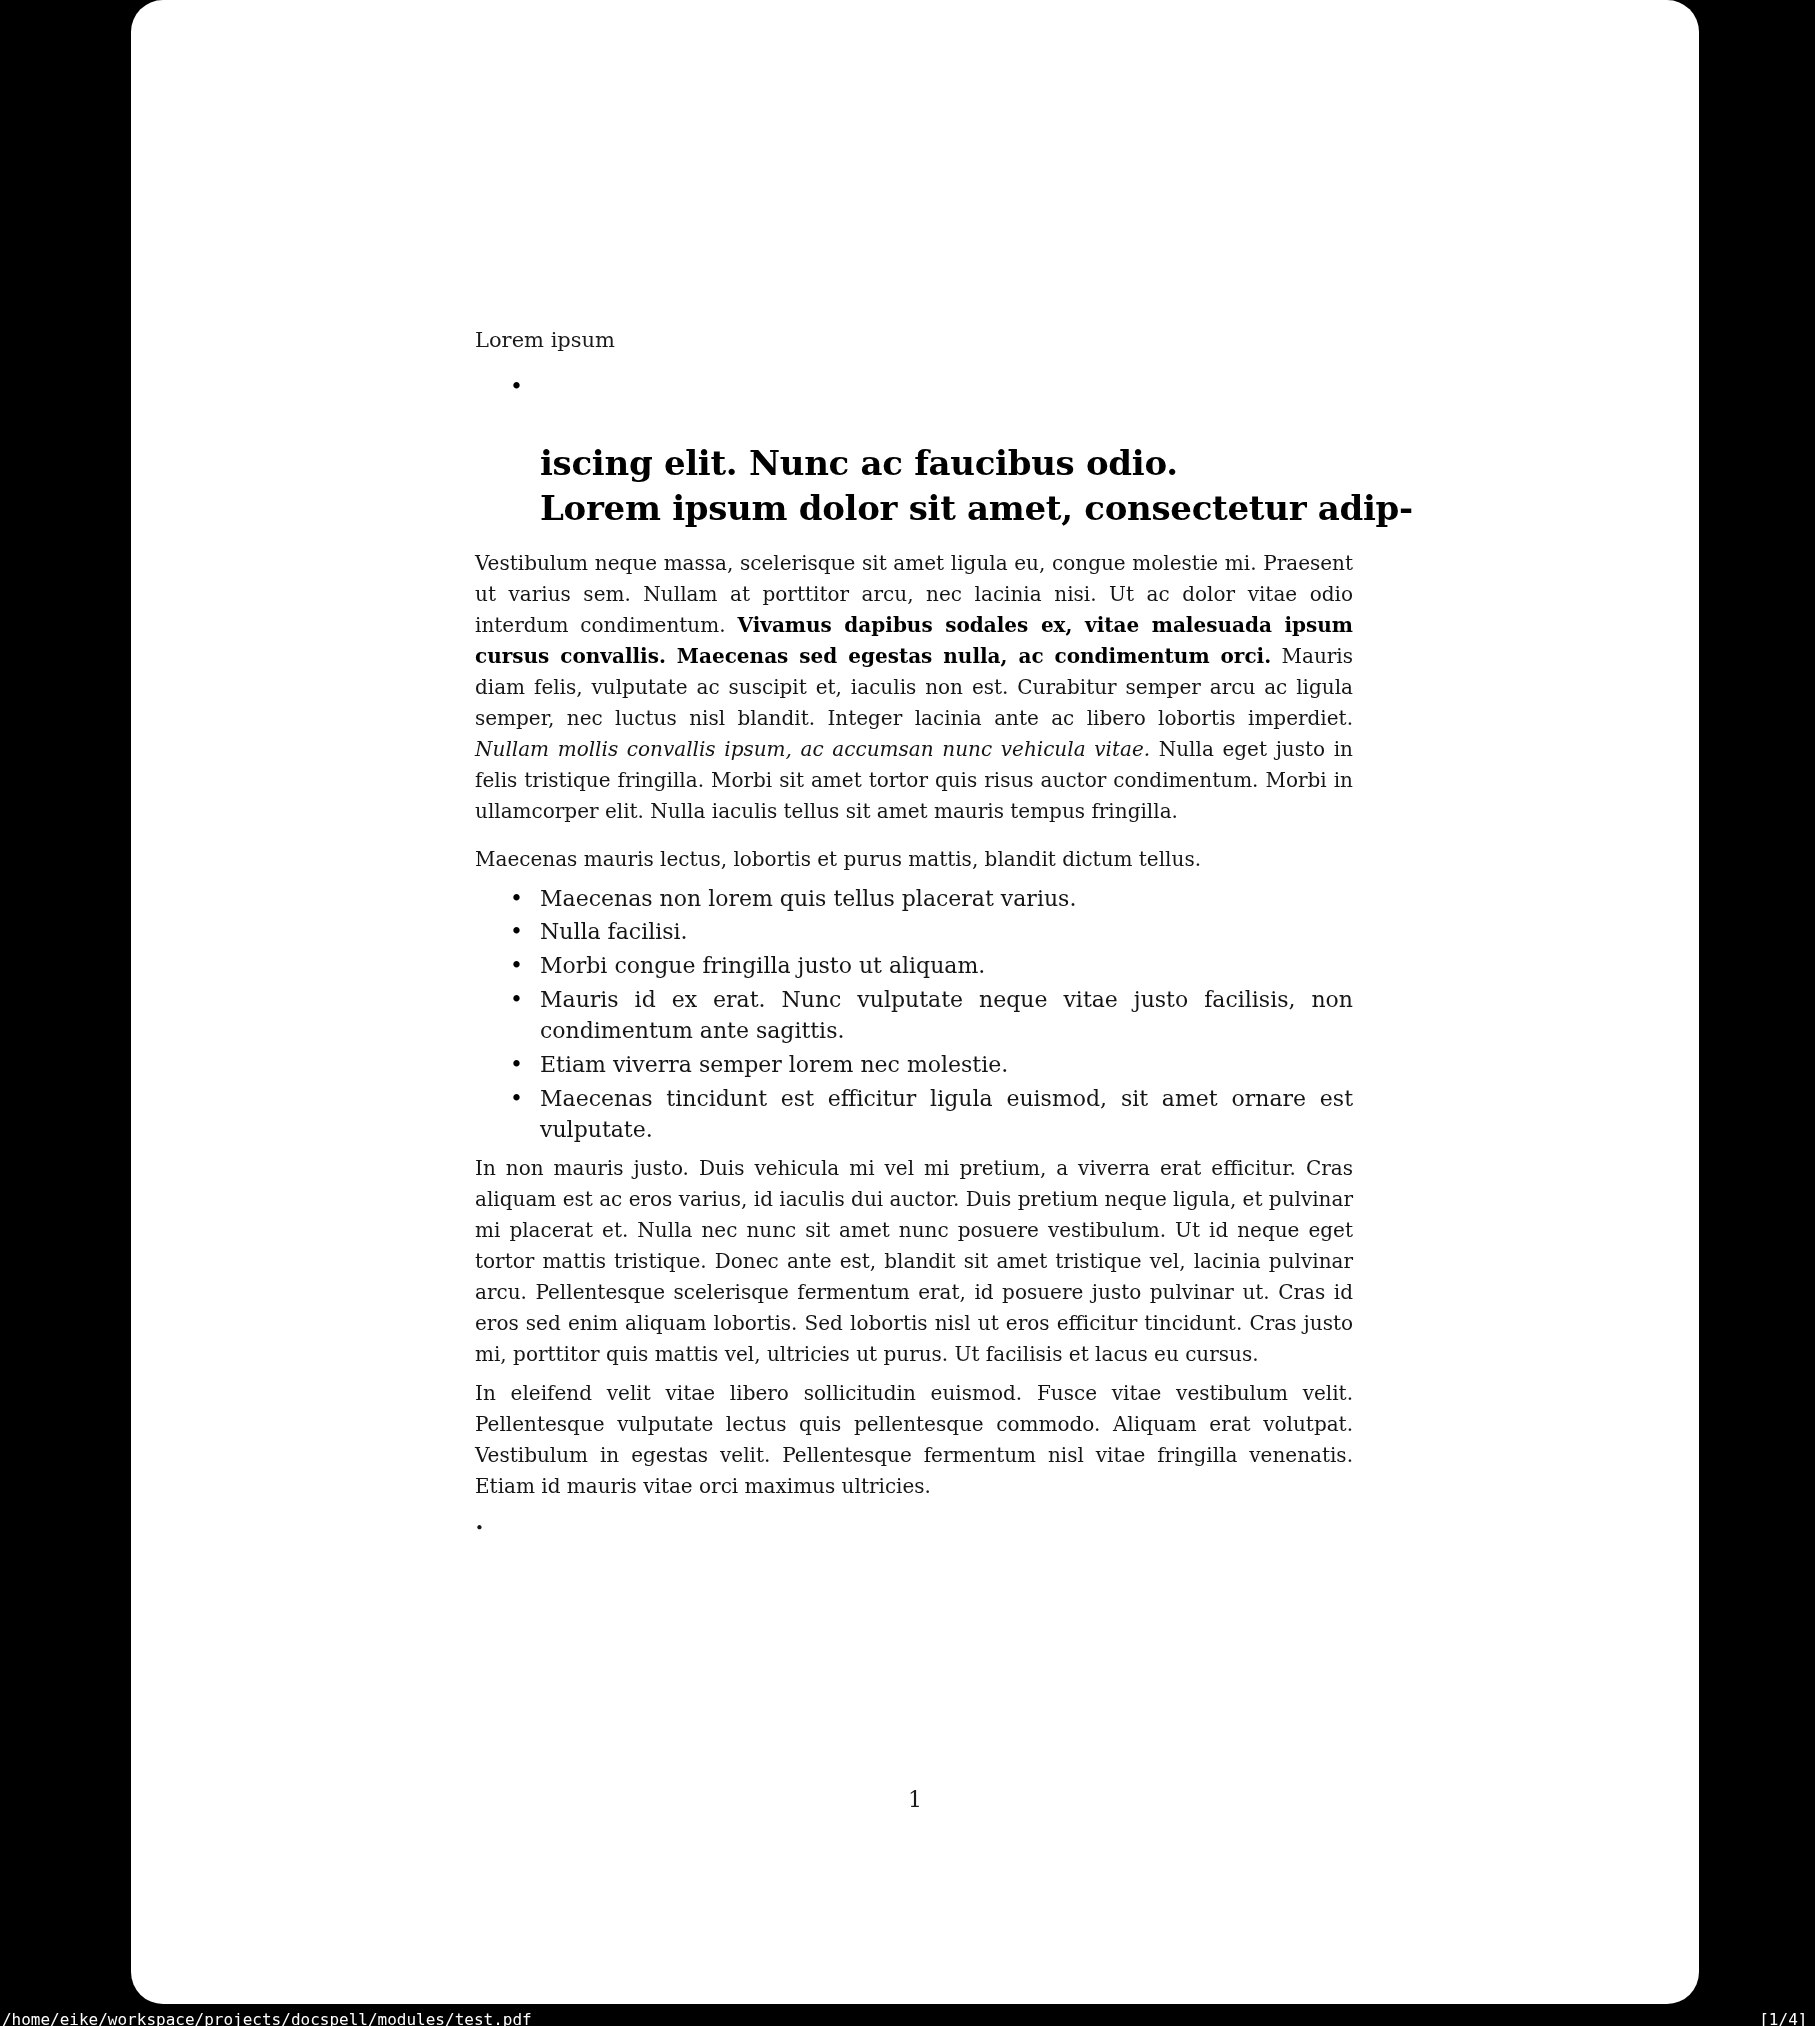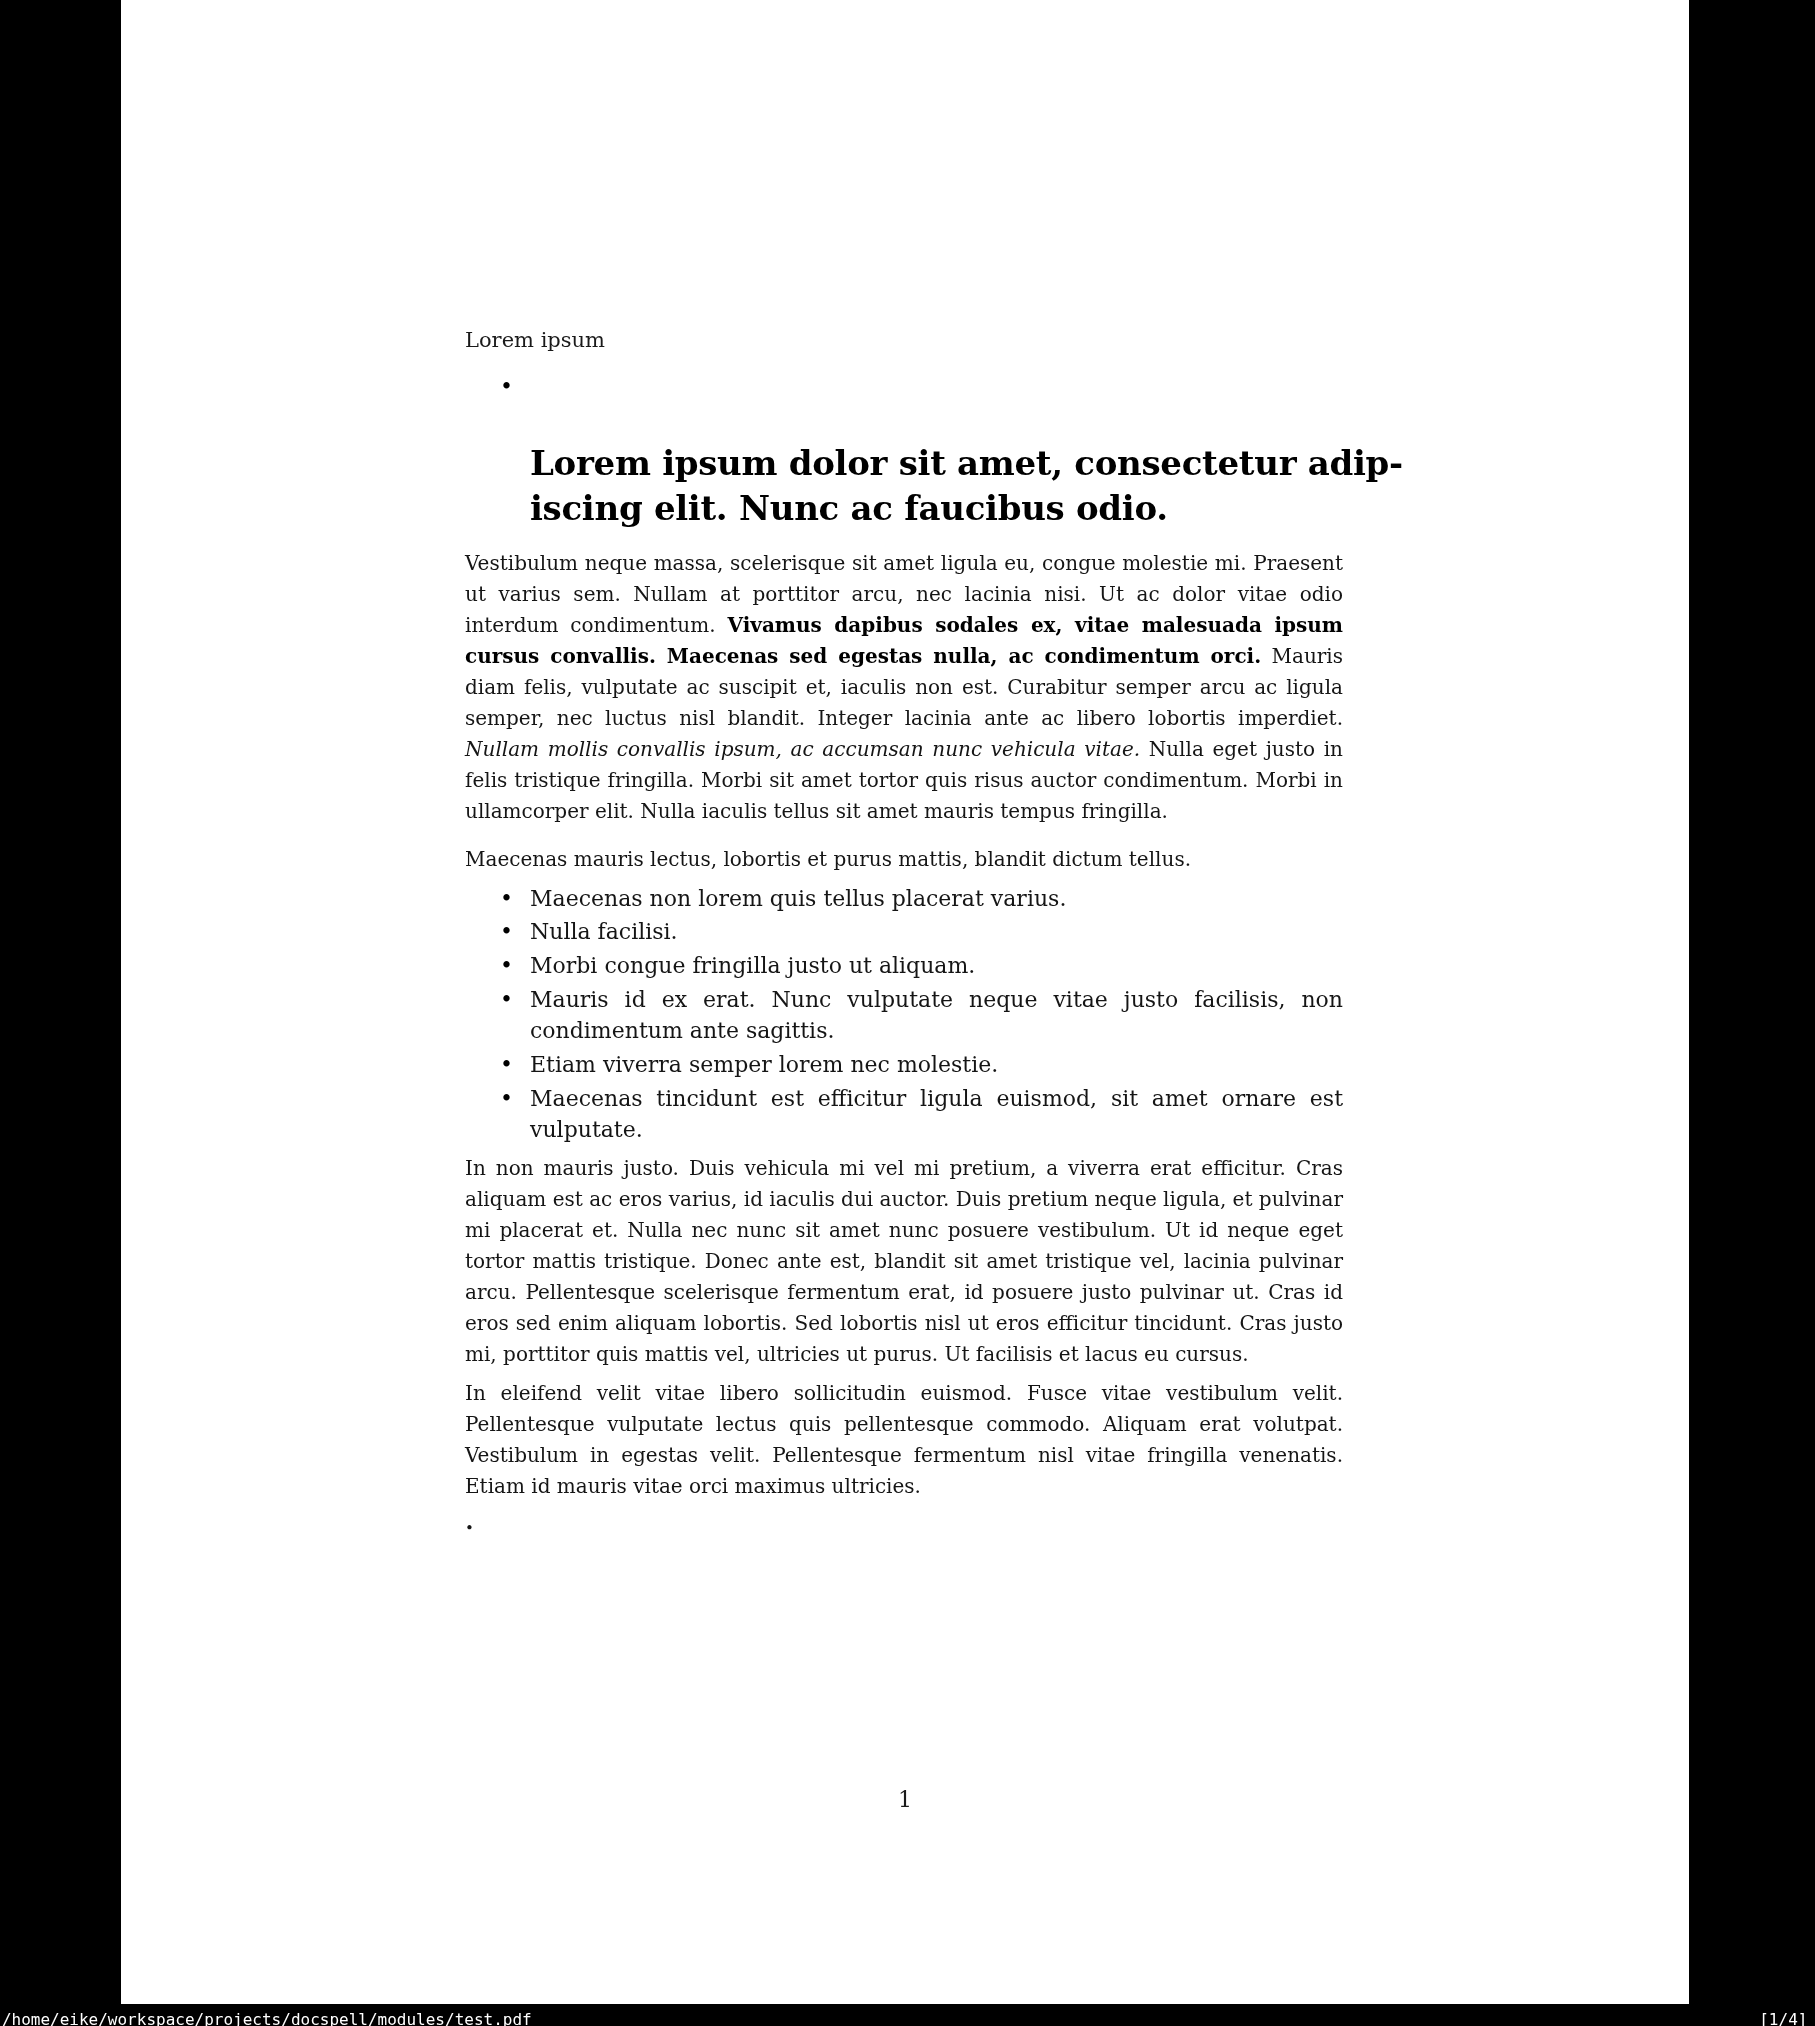--- a/index.html
+++ b/index.html
@@ -13,26 +13,27 @@
   }
   .viewport {
     position: relative;
     width: 1815px;
     height: 2026px;
     background: #000000;
   }
   
   .pdf-page {
     position: absolute;
-    left: 121px;
+    left: 131px;
     top: 0;
     width: 1568px;
     height: 2004px;
     background: #ffffff;
     color: #151515;
+    border-radius: 32px;
   }
   .content-col {
     position: absolute;
     left: 344px;
     top: 0;
     width: 878px;
     padding-top: 326px;
     box-sizing: content-box;
   }
   .doc-label {
@@ -133,22 +134,22 @@
 
     <div class="content-col">
 
       <div class="doc-label">Lorem ipsum</div>
 
       <div class="bullet-row">
         <span class="bullet">•</span>
       </div>
 
       <div class="section-heading">
+        <div class="hline">iscing elit. Nunc ac faucibus odio.</div>
         <div class="hline">Lorem ipsum dolor sit amet, consectetur adip-</div>
-        <div class="hline">iscing elit. Nunc ac faucibus odio.</div>
       </div>
 
       <p class="para"><span>Vestibulum neque massa, scelerisque sit amet ligula eu, congue molestie mi. Praesent ut varius sem. Nullam at porttitor arcu, nec lacinia nisi. Ut ac dolor vitae odio interdum condimentum. </span><span class="seg-bold">Vivamus dapibus sodales ex, vitae malesuada ipsum cursus convallis. Maecenas sed egestas nulla, ac condimentum orci.</span><span> Mauris diam felis, vulputate ac suscipit et, iaculis non est. Curabitur semper arcu ac ligula semper, nec luctus nisl blandit. Integer lacinia ante ac libero lobortis imperdiet. </span><span class="seg-italic">Nullam mollis convallis ipsum, ac accumsan nunc vehicula vitae.</span><span> Nulla eget justo in felis tristique fringilla. Morbi sit amet tortor quis risus auctor condimentum. Morbi in ullamcorper elit. Nulla iaculis tellus sit amet mauris tempus fringilla.</span></p>
 
       <p class="para single">Maecenas mauris lectus, lobortis et purus mattis, blandit dictum tellus.</p>
 
       <div class="itemize">
         <div class="li">
           <span class="bullet">•</span>
           <span class="li-text">Maecenas non lorem quis tellus placerat varius.</span>

